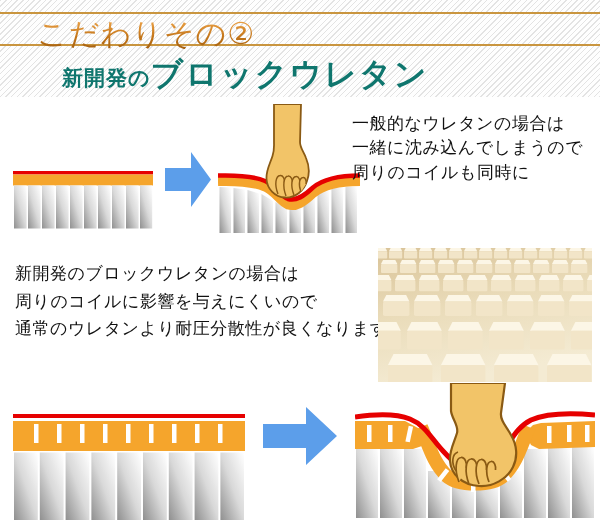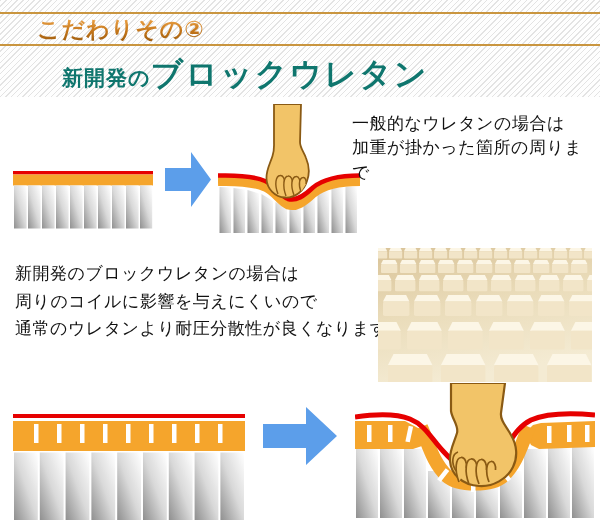--- a/index.html
+++ b/index.html
@@ -6,21 +6,21 @@
   #stage{position:relative;width:600px;height:527px;background:#fff;overflow:hidden;
          font-family:"Liberation Serif","DejaVu Serif",serif;}
   .abs{position:absolute;}
 
   
   .stripe-band{left:0;top:0;width:600px;height:97px;
     background:repeating-linear-gradient(135deg, rgba(205,205,205,.55) 0 1px, rgba(255,255,255,0) 1px 4px),#fefefe;}
   .rule{left:0;width:600px;height:2px;background:#c9953f;}
   .rule.r1{top:12px;} .rule.r2{top:44px;}
   .badge{left:37px;top:14px;font-family:"Liberation Sans","DejaVu Sans",sans-serif;
-    font-weight:bold;font-size:23px;letter-spacing:1px;
+    font-weight:normal;font-size:30px;letter-spacing:1px;
     background:linear-gradient(#f2a94e 10%,#c4761a 55%,#9a5a0e 95%);
     -webkit-background-clip:text;background-clip:text;color:transparent;}
   .title{left:62px;top:53px;white-space:nowrap;color:#0f766e;}
   .t-small{font-size:21px;font-weight:bold;letter-spacing:1px;}
   .t-big{font-size:32px;font-weight:bold;letter-spacing:2px;}
 
   
   .para{color:#111;}
   .para1{left:352px;top:112px;font-size:17px;line-height:24.4px;letter-spacing:.5px;}
   .para2{left:15px;top:260px;font-size:17px;line-height:27.5px;letter-spacing:.5px;}
@@ -99,21 +99,22 @@
       <path stroke-width="1.8" d="M56,0 L83,0 L82,38 C82,44 86,48 88,54 C91,61 92,69 89,77 C86,87 77,94 67,93.5 C57,93 49,85 48.5,75 C48,66 52,60 54.5,52 C56.5,46 56,42 56,38 Z"></path>
       <path stroke-width="1.4" d="M60,90 C56,80 58,72 62,71.5 C65,71 67,75 66.5,79"></path>
       <path stroke-width="1.4" d="M68,92 C64,81 66,72.5 70,72 C73,71.5 75,76 74.5,80"></path>
       <path stroke-width="1.4" d="M76,91 C72,81 74,73 78,72.5 C81,72 82.5,77 82,81"></path>
       <path stroke-width="1.4" d="M83,88 C80,80 81.5,74 85,73.5 C87.5,73 88.5,77 88,80"></path>
     </g>
   </svg>
 
   <div class="abs para para1">
     <div>一般的なウレタンの場合は</div>
-    <div>加重が掛かった箇所の周りまで</div>
+    <div>一緒に沈み込んでしまうので</div>
+    <div>周りのコイルも同時に</div>
   </div>
 
   <div class="abs para para2">
     <div>新開発のブロックウレタンの場合は</div>
     <div>周りのコイルに影響を与えにくいので</div>
     <div>通常のウレタンより耐圧分散性が良くなります。</div>
   </div>
 
   <svg class="abs" style="left:378px;top:248px" width="214" height="134" viewBox="0 0 214 134">
     <rect x="0" y="0" width="214" height="134" fill="url(#foamBg)"></rect>

